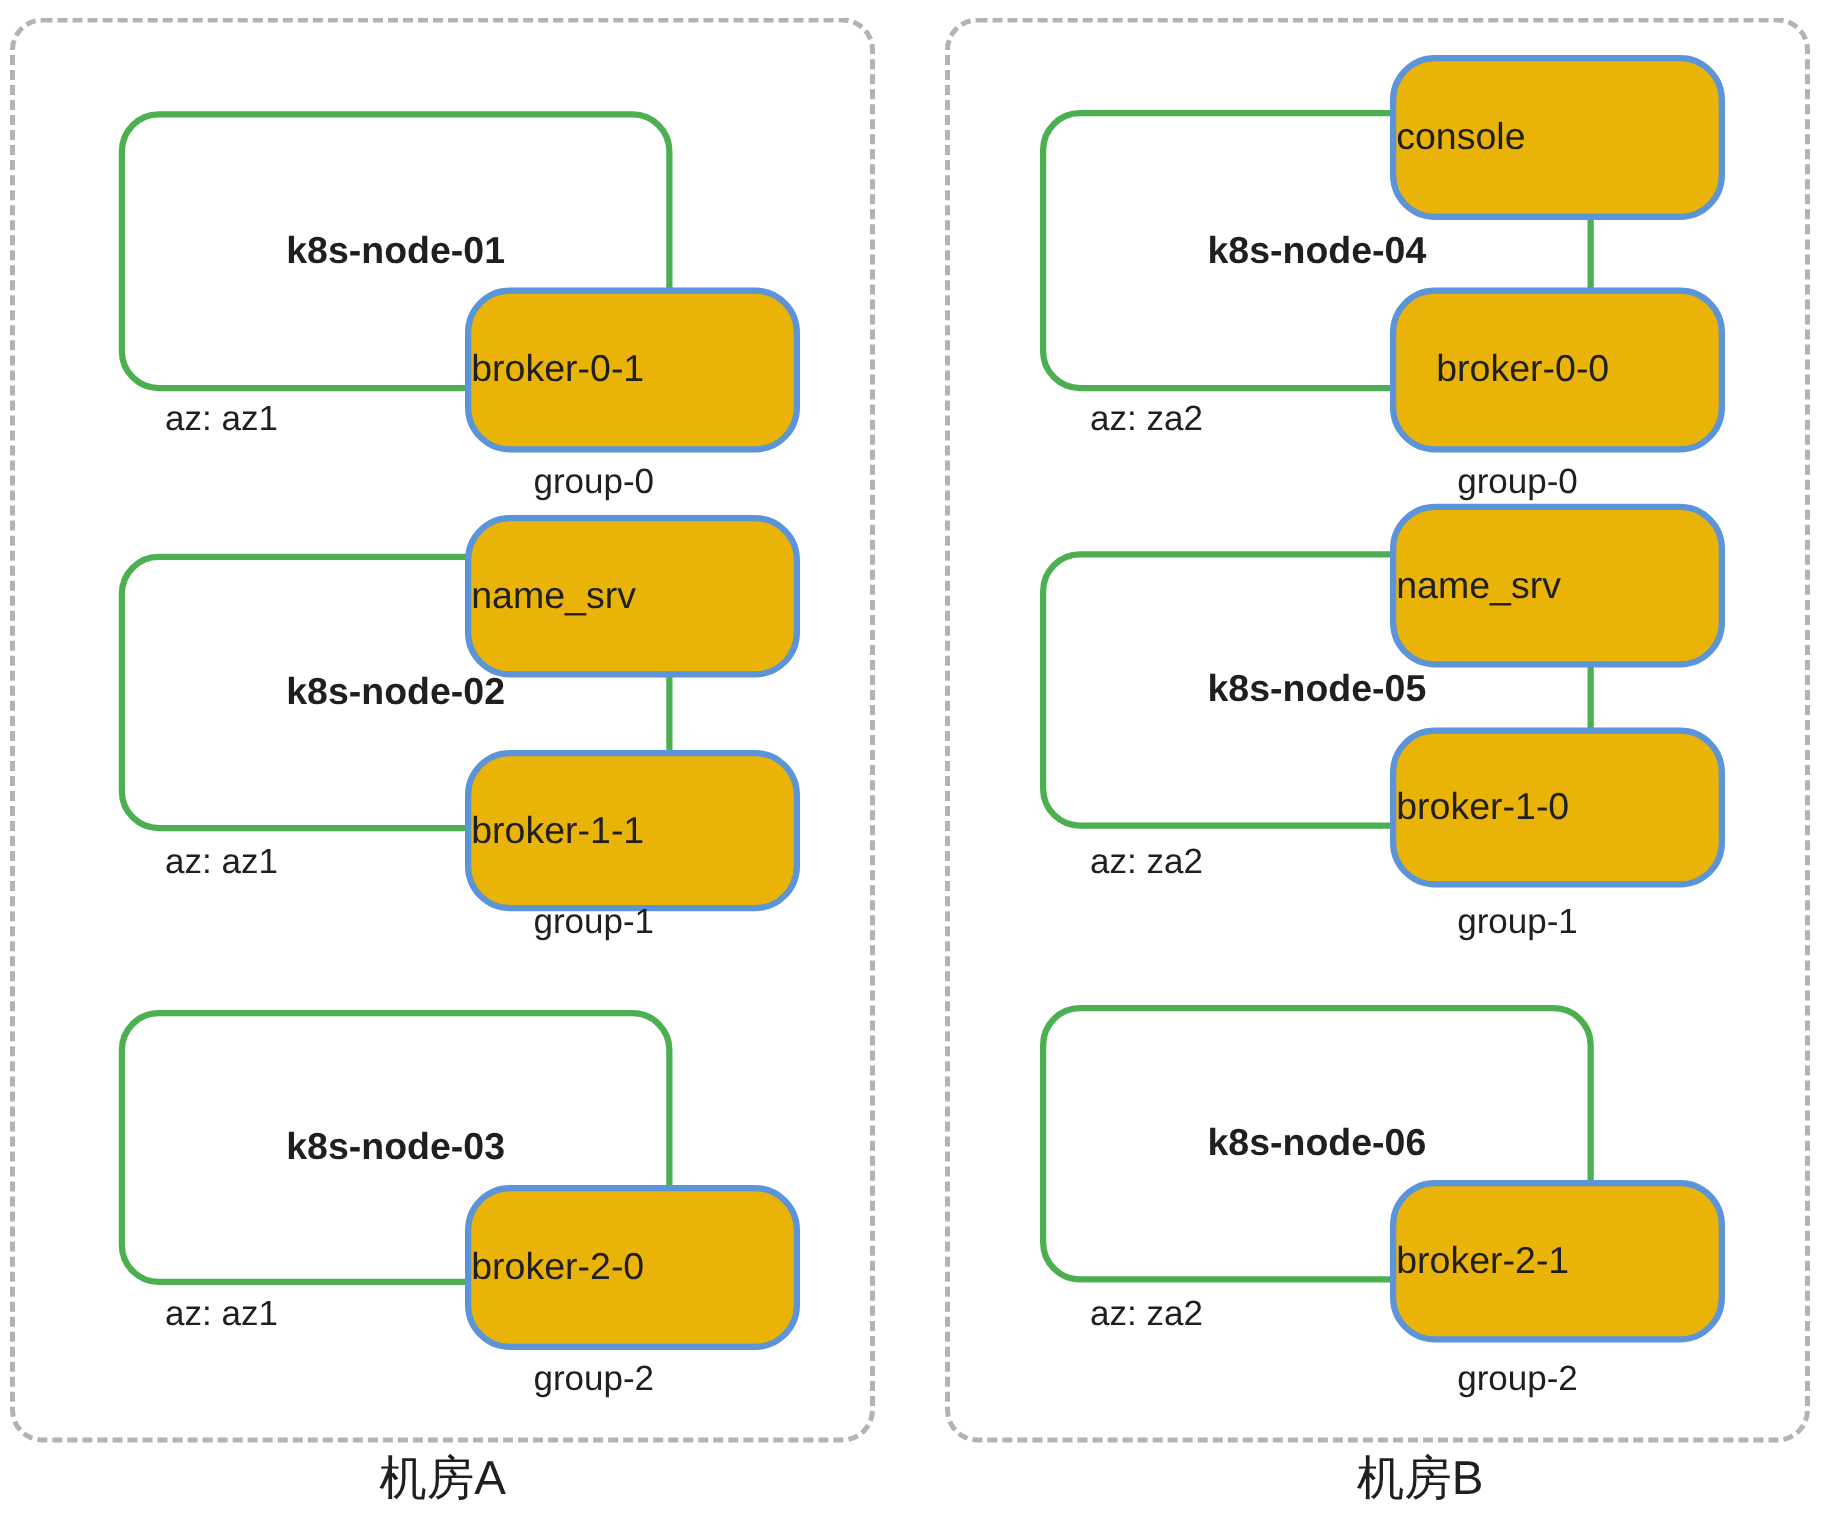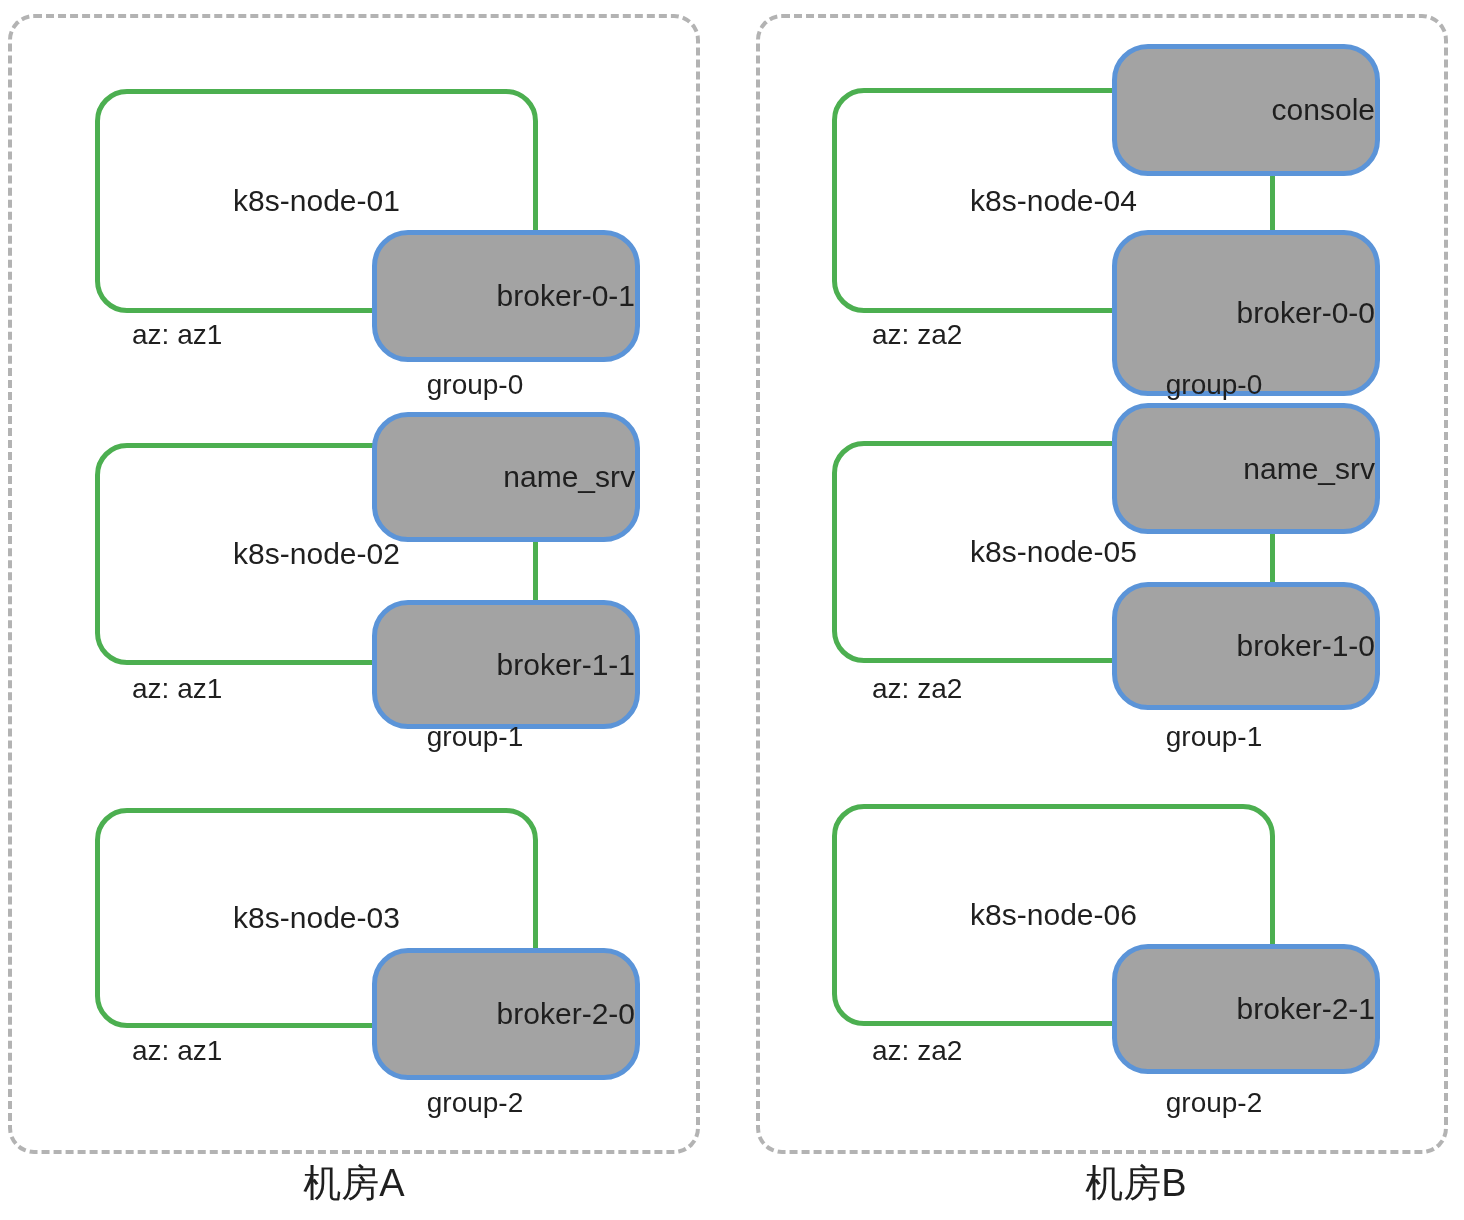--- a/index.html
+++ b/index.html
@@ -33,35 +33,36 @@
   .gnode {
     position: absolute;
     border: 5px solid #4CAF50;
     border-radius: 32px;
     box-sizing: border-box;
     background: transparent;
     display: flex;
     align-items: center;
     justify-content: center;
     z-index: 1;
+    font-weight: bold;
   }
   .gnode-label {
     font-size: 30px;
     white-space: nowrap;
   }
   .pod {
     position: absolute;
     width: 268px;
     border: 5px solid #5B94D8;
     border-radius: 36px;
     box-sizing: border-box;
-    background: #a3a3a3;
+    background: #eab308;
     display: flex;
     align-items: center;
-    justify-content: flex-end;
+    justify-content: flex-start;
     z-index: 2;
   }
   .pod-label {
     font-size: 30px;
     white-space: nowrap;
   }
   .azlabel {
     position: absolute;
     font-size: 28px;
     line-height: 1.1;
@@ -117,21 +118,21 @@
 
   <div class="room" style="left:756px; top:14px;"></div>
   <div class="room-title" style="left:1100px; top:1163px;margin-left:36px;">机房B</div>
 
   <div class="gnode" style="left:832px; top:88px; width:443px; height:225px;">
     <span class="gnode-label">k8s-node-04</span>
   </div>
   <div class="pod" style="left:1112px; top:44px; height:132px;">
     <span class="pod-label">console</span>
   </div>
-  <div class="pod" style="left:1112px; top:230px; height:166px;">
+  <div class="pod" style="left:1112px; top:230px; height:132px;padding-left:32px;">
     <span class="pod-label">broker-0-0</span>
   </div>
   <div class="azlabel" style="left:872px; top:320px;">az: za2</div>
   <div class="glabel" style="left:1214px; top:370px;">group-0</div>
 
   <div class="gnode" style="left:832px; top:441px; width:443px; height:222px;">
     <span class="gnode-label">k8s-node-05</span>
   </div>
   <div class="pod" style="left:1112px; top:403px; height:131px;">
     <span class="pod-label">name_srv</span>

